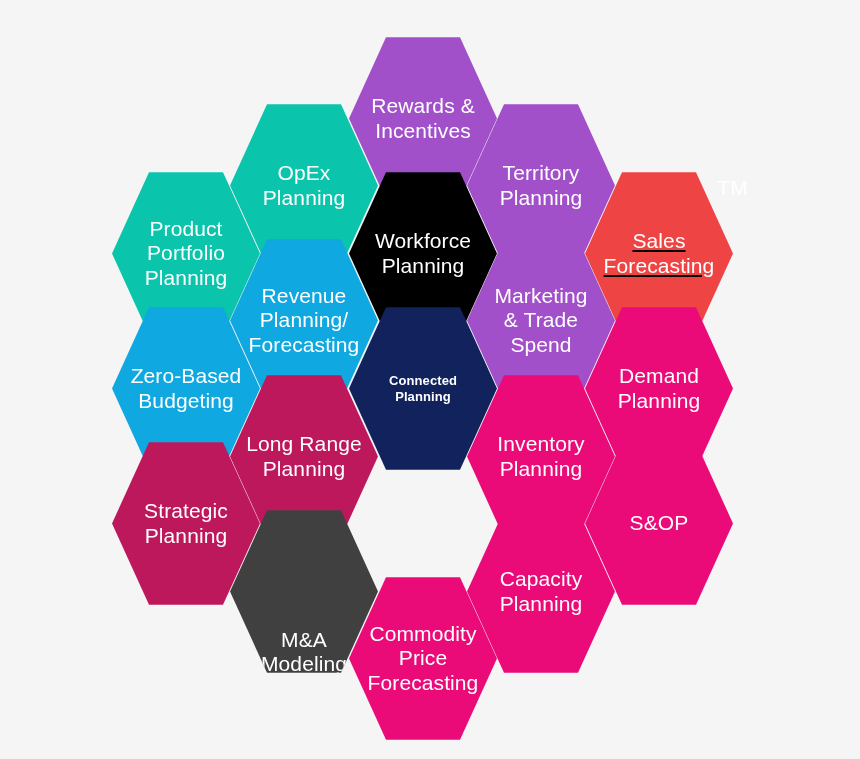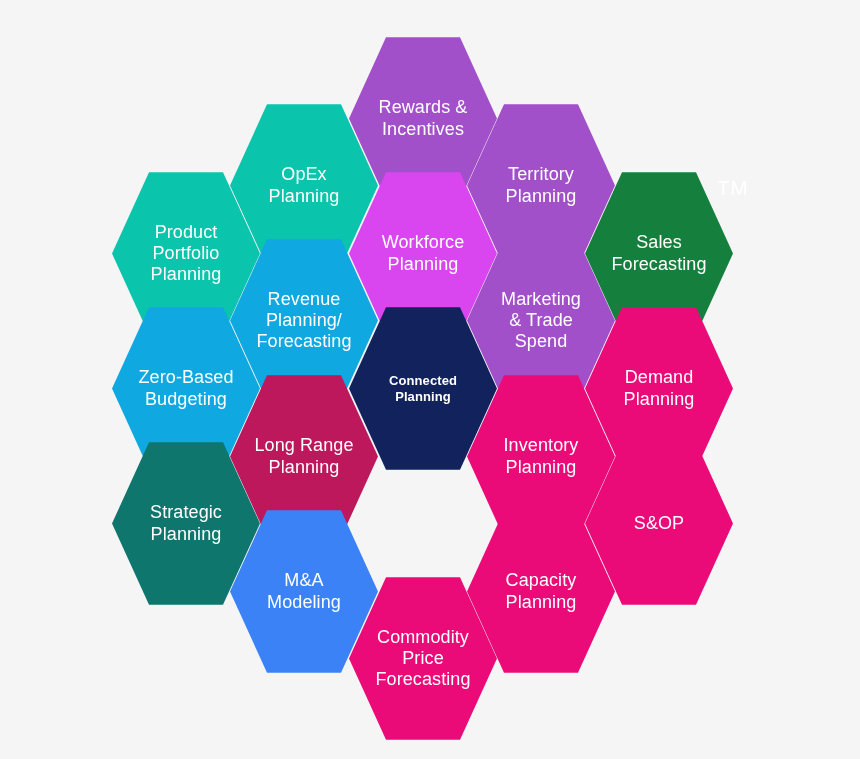--- a/index.html
+++ b/index.html
@@ -27,21 +27,21 @@
     display: flex;
     align-items: center;
     justify-content: center;
     box-sizing: border-box;
     -webkit-clip-path: polygon(25% 2.5%, 75% 2.5%, 100% 50%, 75% 97.5%, 25% 97.5%, 0% 50%);
     clip-path: polygon(25% 2.5%, 75% 2.5%, 100% 50%, 75% 97.5%, 25% 97.5%, 0% 50%);
   }
   .hex-label {
     color: #ffffff;
     font-family: "Liberation Sans", sans-serif;
-    font-size: 18px;
+    font-size: 21px;
     line-height: 1.17;
     text-align: center;
     letter-spacing: 0.1px;
     padding: 0 6px;
     user-select: none;
   }
   .hex.center .hex-label {
     font-weight: bold;
     font-size: 13px;
   }
@@ -65,54 +65,54 @@
     </div>
     <div class="hex" style="left: 230px; top: 100px; background: rgb(10, 196, 172);">
       <div class="hex-label">OpEx<br>Planning</div>
     </div>
     <div class="hex" style="left: 349px; top: 33px; background: rgb(162, 79, 202);">
       <div class="hex-label">Rewards &amp;<br>Incentives</div>
     </div>
     <div class="hex" style="left: 467px; top: 100px; background: rgb(162, 79, 202);">
       <div class="hex-label">Territory<br>Planning</div>
     </div>
-    <div class="hex" style="left: 585px; top: 168px; background: #15803d;">
+    <div class="hex" style="left: 585px; top: 168px; background: #ef4444; text-decoration: underline;">
       <div class="hex-label">Sales<br>Forecasting</div>
     </div>
     <div class="hex" style="left: 230px; top: 235px; background: rgb(15, 168, 224);">
       <div class="hex-label">Revenue<br>Planning/<br>Forecasting</div>
     </div>
-    <div class="hex" style="left: 349px; top: 168px; background: #d946ef;">
+    <div class="hex" style="left: 349px; top: 168px; background: #000000; text-decoration: underline;">
       <div class="hex-label">Workforce<br>Planning</div>
     </div>
     <div class="hex" style="left: 467px; top: 235px; background: rgb(162, 79, 202);">
       <div class="hex-label">Marketing<br>&amp; Trade<br>Spend</div>
     </div>
     <div class="hex" style="left: 112px; top: 303px; background: rgb(15, 168, 224);">
       <div class="hex-label">Zero-Based<br>Budgeting</div>
     </div>
     <div class="hex center" style="left: 349px; top: 303px; background: rgb(17, 34, 92);">
       <div class="hex-label">Connected<br>Planning</div>
     </div>
     <div class="hex" style="left: 585px; top: 303px; background: rgb(234, 10, 120);">
       <div class="hex-label">Demand<br>Planning</div>
     </div>
     <div class="hex" style="left: 230px; top: 371px; background: #be185d;">
       <div class="hex-label">Long Range<br>Planning</div>
     </div>
     <div class="hex" style="left: 467px; top: 371px; background: rgb(234, 10, 120);">
       <div class="hex-label">Inventory<br>Planning</div>
     </div>
-    <div class="hex" style="left: 112px; top: 438px; background: #0f766e;">
+    <div class="hex" style="left: 112px; top: 438px; background: #be185d;">
       <div class="hex-label">Strategic<br>Planning</div>
     </div>
     <div class="hex" style="left: 585px; top: 438px; background: rgb(234, 10, 120);">
       <div class="hex-label">S&amp;OP</div>
     </div>
-    <div class="hex" style="left: 230px; top: 506px; background: #3b82f6;">
+    <div class="hex" style="left: 230px; top: 506px; background: #404040; align-items: flex-end;">
       <div class="hex-label">M&amp;A<br>Modeling</div>
     </div>
     <div class="hex" style="left: 467px; top: 506px; background: rgb(234, 10, 120);">
       <div class="hex-label">Capacity<br>Planning</div>
     </div>
     <div class="hex" style="left: 349px; top: 573px; background: rgb(234, 10, 120);">
       <div class="hex-label">Commodity<br>Price<br>Forecasting</div>
     </div>
     <div class="tm-mark" id="tm-mark" style="left:717px; top:177px;">TM</div>
 </div>

